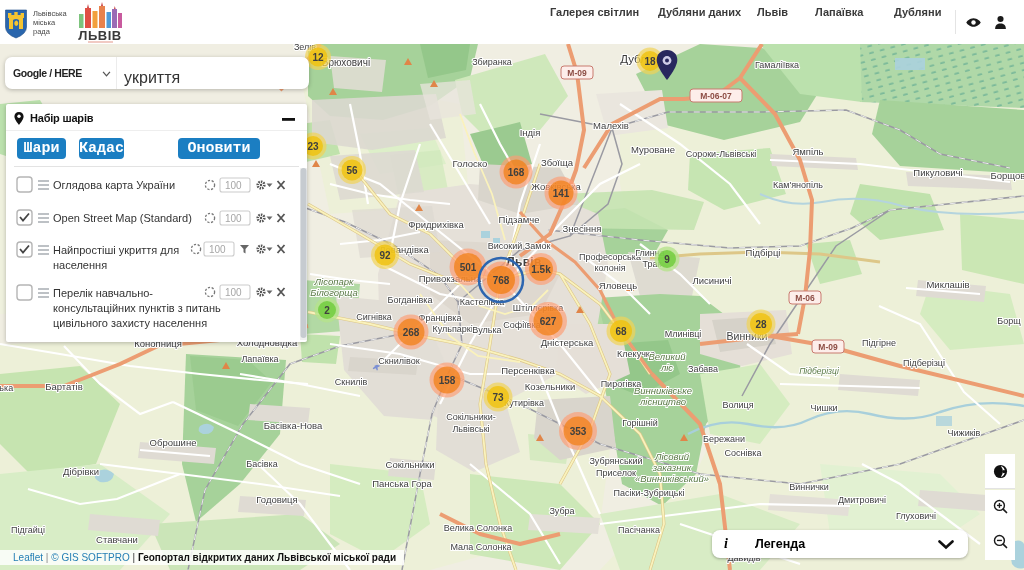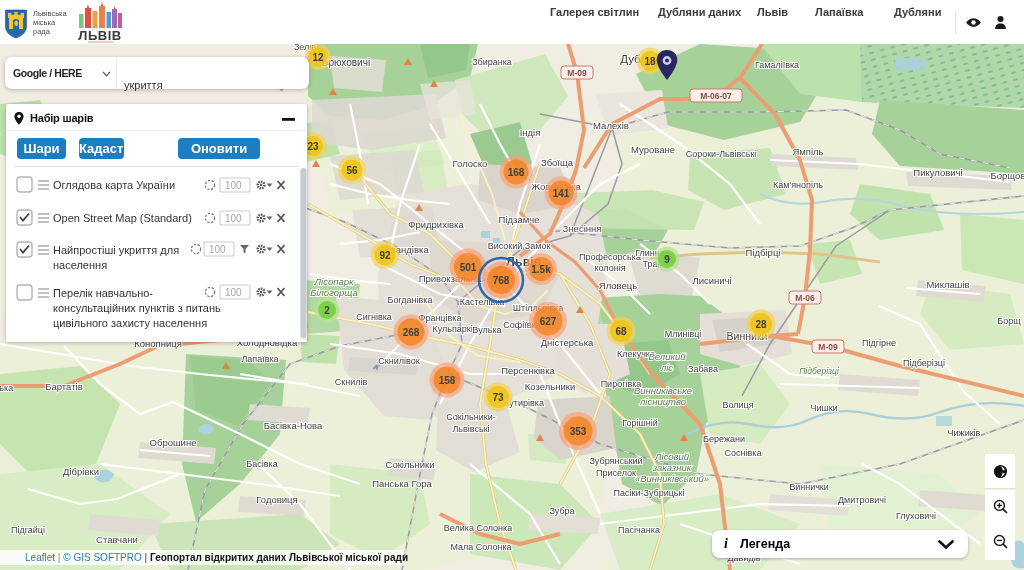--- a/index.html
+++ b/index.html
@@ -10,24 +10,24 @@
   #hdr{position:absolute;left:0;top:0;width:912px;height:44px;background:#fff;z-index:20;}
   #nav{position:absolute;top:0;left:0;width:1024px;height:44px;font-size:11px;font-weight:700;color:#3a3a3a;}
   #nav .it{position:absolute;top:6px;white-space:nowrap;}
   #nav .dv{position:absolute;left:955px;top:10px;width:1px;height:24px;background:#e4e4e4;}
   
   .panel{position:absolute;background:#fff;box-shadow:0 1px 4px rgba(0,0,0,.25);z-index:30;}
   #searchbar{left:5px;top:57px;width:304px;height:32px;border-radius:7px;display:flex;align-items:center;}
   #layers{left:6px;top:104px;width:301px;height:238px;border-radius:2px;}
   .btn{display:inline-block;background:#1b7ec2;color:#fff;font-size:11.5px;font-weight:700;
     border-radius:4px;text-align:center;line-height:21px;height:21px;}
-  .btn{font-size:13px;}
+  .btn{font-size:15px;font-family:Liberation Mono, monospace;}
   
   #attrib{position:absolute;left:0;top:550px;width:404px;height:15px;background:rgba(255,255,255,.82);
-    z-index:25;font-size:11px;line-height:15px;padding-left:25px;box-sizing:border-box;white-space:nowrap;}
+    z-index:25;font-size:11px;line-height:15px;padding-left:13px;box-sizing:border-box;white-space:nowrap;}
   #attrin{display:inline-block;transform:scaleX(0.91);transform-origin:0 50%;}
   #attrib a{color:#267fb5;text-decoration:none;}
   
   #legend{position:absolute;left:712px;top:530px;width:256px;height:28px;background:#fff;border-radius:8px;
     z-index:25;box-shadow:0 1px 3px rgba(0,0,0,.3);display:flex;align-items:center;}
   
   .rbtn{position:absolute;left:985px;width:30px;background:#fff;z-index:25;}
 </style>
 </head>
 <body>
@@ -488,21 +488,21 @@
         </svg>
     </div>
   </div>
 
   <div id="searchbar" class="panel">
     <span style="font-size:10.5px;font-weight:700;color:#222;margin-left:8px;letter-spacing:-0.4px;">Google / HERE</span>
     <svg width="9" height="6" viewBox="0 0 10 7" style="position:absolute;left:97px;top:14px">
         <path d="M1 1 L5 5.6 L9 1" stroke="#555" stroke-width="1.5" fill="none"></path>
       </svg>
     <div style="position:absolute;left:111px;top:0;width:1px;height:32px;background:#ececec;"></div>
-    <span style="position:absolute;left:119px;top:22px;font-size:11px;color:#333;">укриття</span>
+    <span style="position:absolute;left:119px;top:12px;font-size:16px;color:#333;">укриття</span>
   </div>
 
   <div id="layers" class="panel">
     <svg width="301" height="238" style="position:absolute;left:0;top:0">
 
       <path d="M13 8 c-2.8 0 -4.6 2 -4.6 4.4 c0 3.2 4.6 8.4 4.6 8.4 s4.6 -5.2 4.6 -8.4 c0 -2.4 -1.8 -4.4 -4.6 -4.4z" fill="#111"></path>
       <circle cx="13" cy="12.3" r="1.7" fill="#fff"></circle>
       <text x="24" y="18" font-size="11" font-weight="bold" fill="#111" letter-spacing="-0.2">Набір шарів</text>
       <rect x="276" y="14" width="13" height="2.8" fill="#111"></rect>
       <line x1="0" y1="26.5" x2="301" y2="26.5" stroke="#eee" stroke-width="1"></line>
@@ -592,21 +592,21 @@
         <rect x="294" y="64" width="7" height="172" fill="#f0f0f0"></rect>
         <rect x="294.5" y="64" width="6" height="170" rx="3" fill="#c6cbd0"></rect>
       </g>
     </svg>
   </div>
 
   <div id="attrib"><span id="attrin"><a>Leaflet</a>&nbsp;<span style="color:#888">|</span>&nbsp;<a>© GIS SOFTPRO</a>&nbsp;<span style="color:#333">|</span>&nbsp;<span style="color:#111;font-weight:700">Геопортал відкритих даних Львівської міської ради</span></span></div>
 
   <div id="legend">
     <span style="font-weight:800;font-size:14px;margin-left:12px;font-family:'Liberation Serif',serif;font-style:italic;">i</span>
-    <span style="font-weight:700;font-size:12.5px;margin-left:12px;">Легенда</span>
+    <span style="font-weight:700;font-size:12.5px;margin-left:27px;">Легенда</span>
     <svg width="16" height="10" viewBox="0 0 16 10" style="position:absolute;right:14px;top:10px">
         <path d="M1.5 1.5 L8 7.5 L14.5 1.5" stroke="#111" stroke-width="2.6" fill="none" stroke-linecap="round"></path>
       </svg>
   </div>
 
   <div class="rbtn" style="top:454px;height:35px;border-bottom:1px solid #e3e3e3;box-sizing:border-box;">
     <svg width="15" height="15" viewBox="0 0 24 24" style="margin:10px 0 0 8px">
       <circle cx="12" cy="12" r="10.5" fill="#111"></circle>
       <path d="M12.5 3 a9.5 9.5 0 0 1 0 18 a14 14 0 0 0 0 -18z" fill="#fff"></path>
       <circle cx="17.5" cy="12" r="2.6" fill="#111"></circle>

